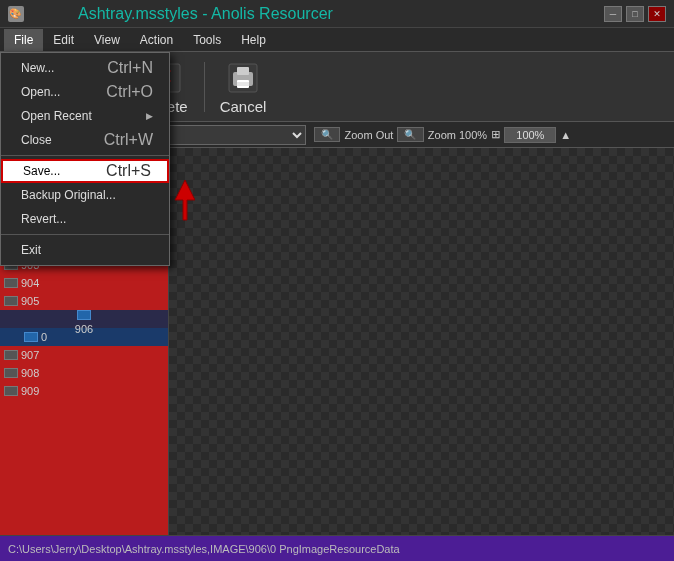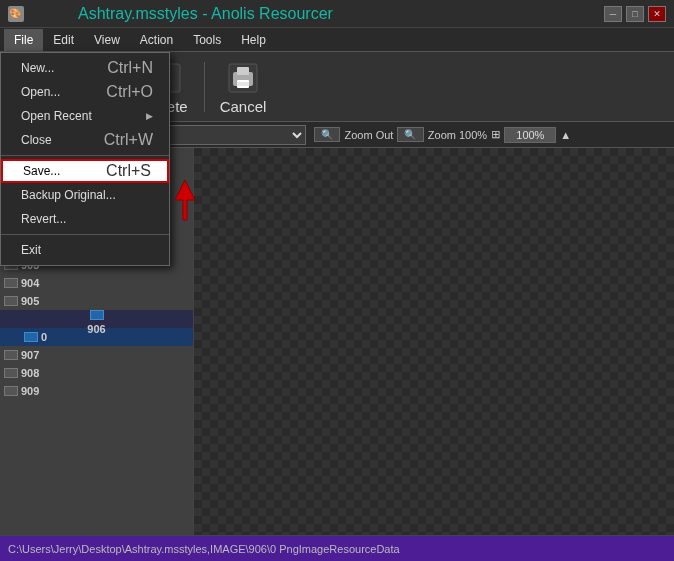--- a/index.html
+++ b/index.html
@@ -167,26 +167,25 @@
     }
 
     
     #main-content {
       display: flex;
       height: calc(561px - 28px - 24px - 70px - 26px - 26px);
     }
 
     
     #resource-list {
-      width: 194px;
-      background: #404040;
+      width: 169px;
+      background: #b91c1c;
       border-right: 1px solid #444;
       overflow-y: auto;
       overflow-x: hidden;
-      font-weight: bold;
     }
     .resource-item {
       display: flex;
       align-items: center;
       height: 18px;
       padding: 0 4px;
       cursor: pointer;
       font-size: 11px;
       color: #ccc;
       gap: 3px;

